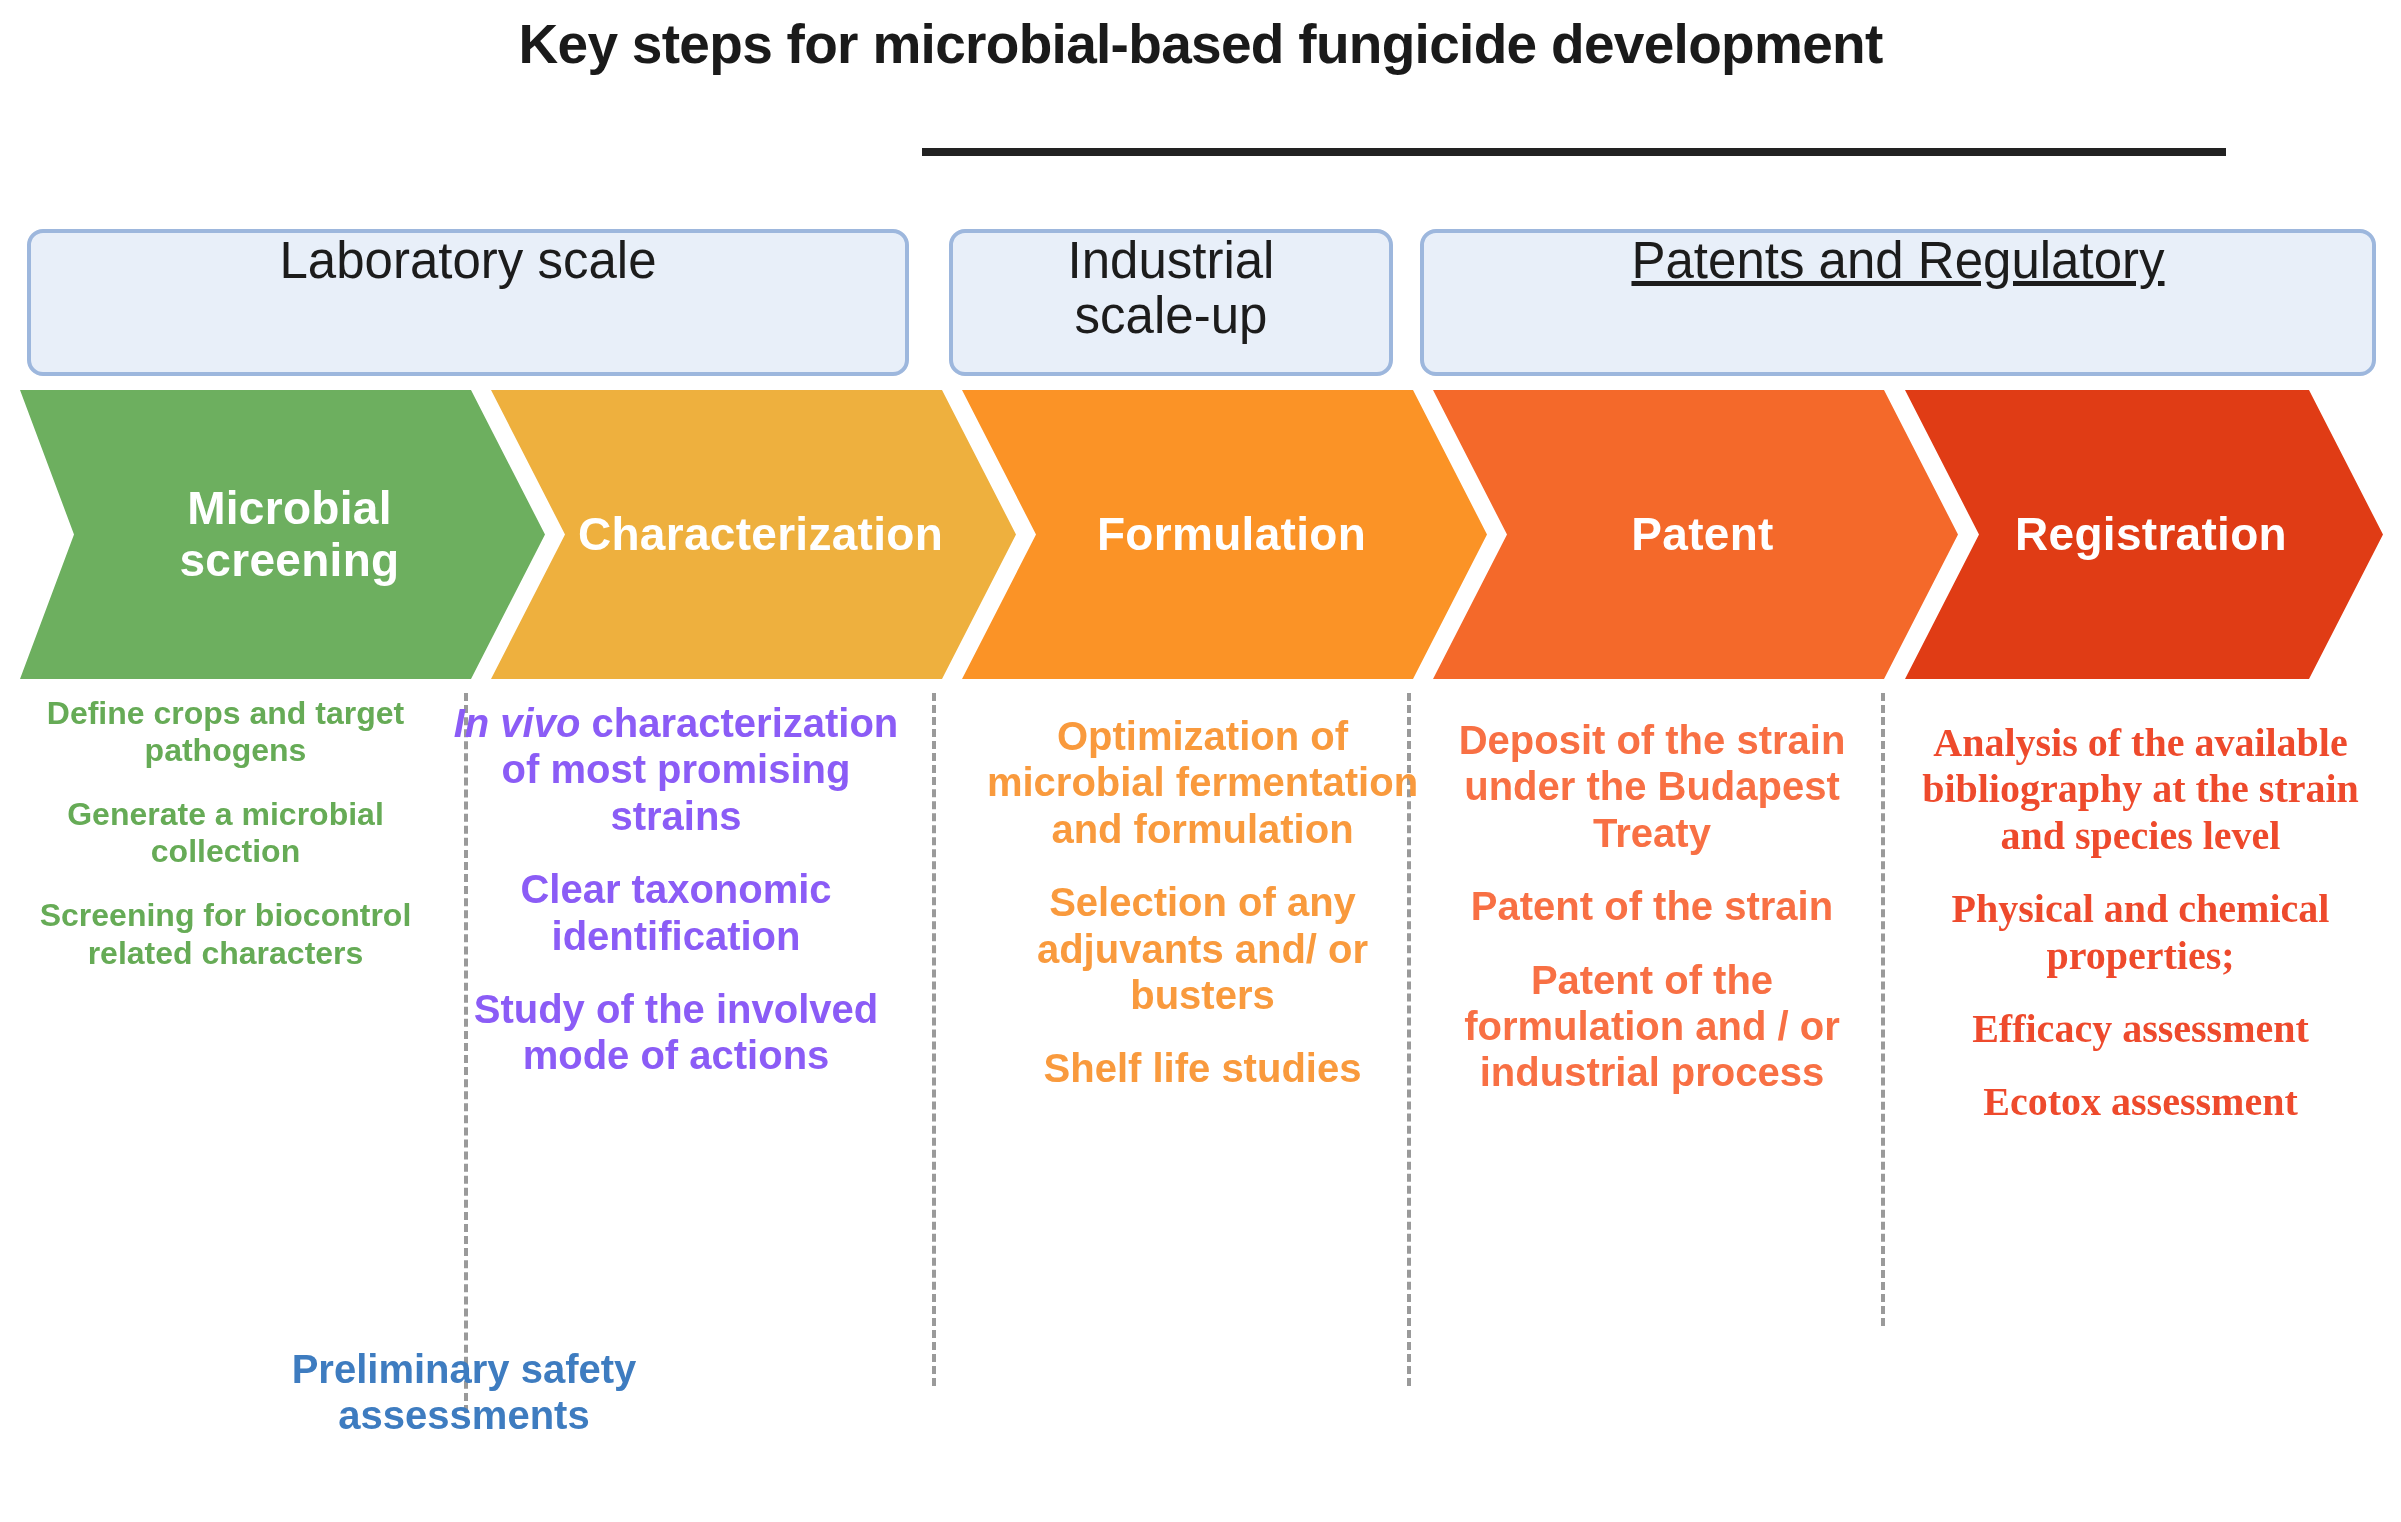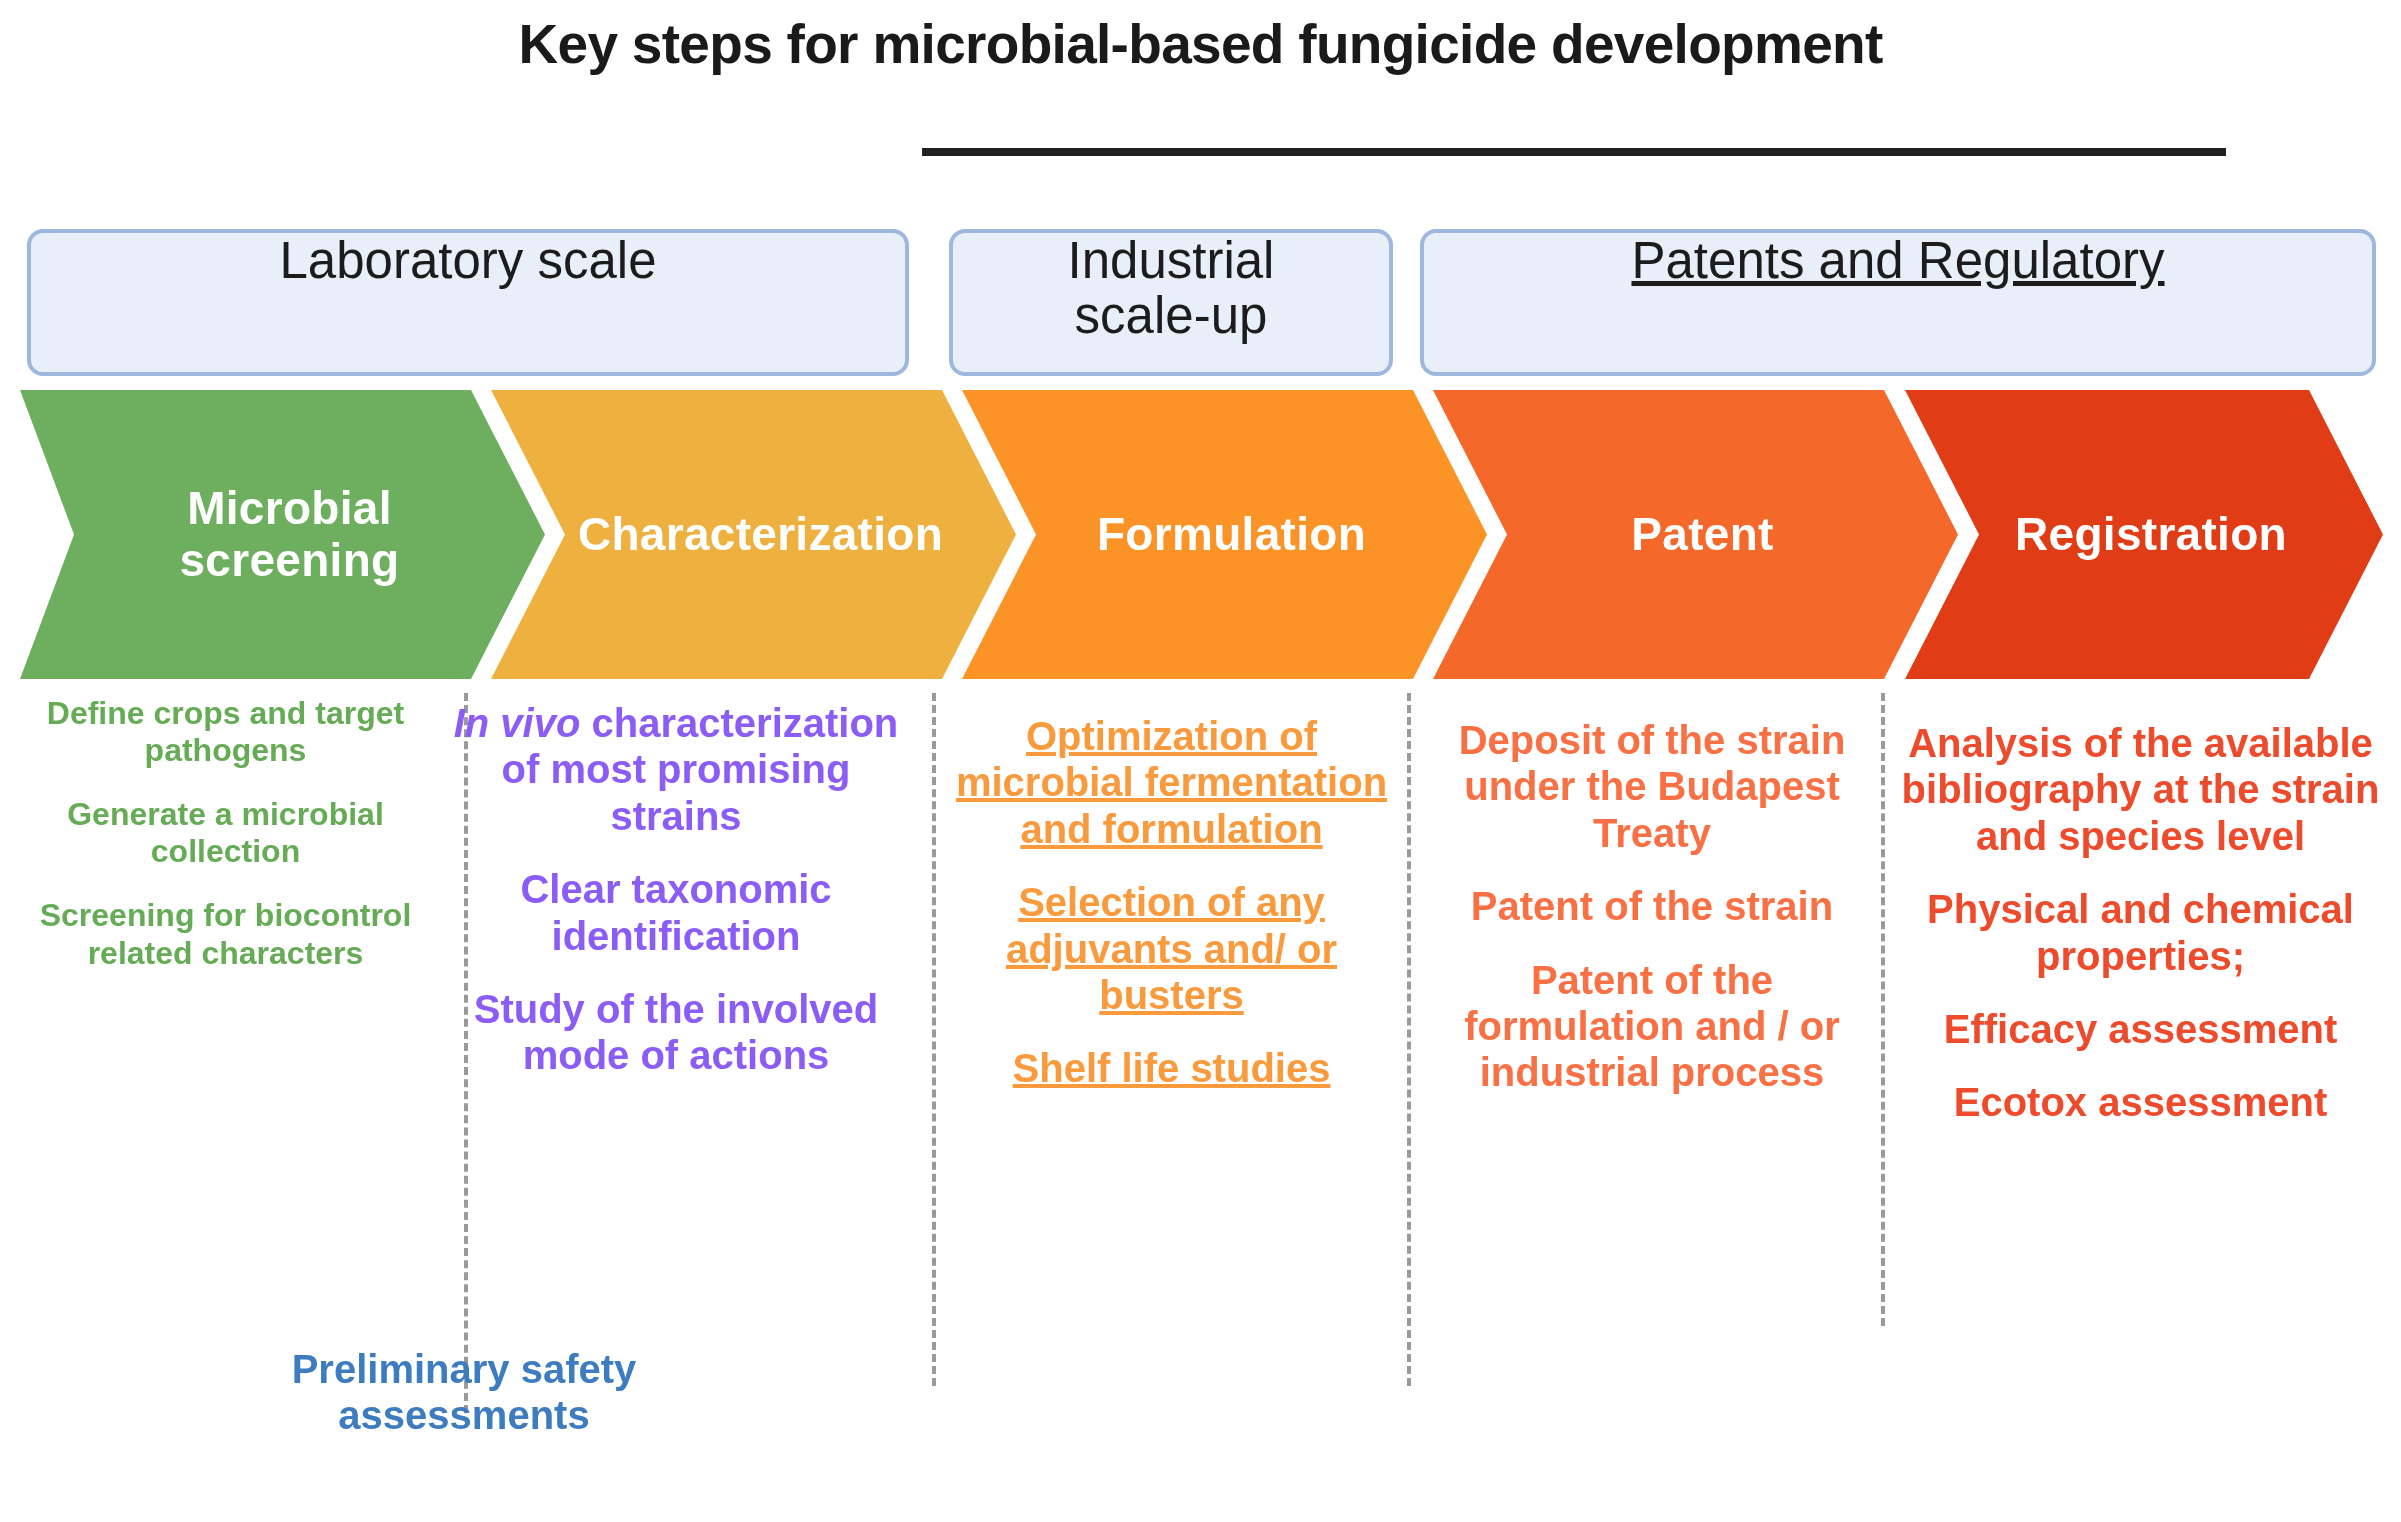--- a/index.html
+++ b/index.html
@@ -65,23 +65,23 @@
   .col{
     position:absolute;top:690px;
     text-align:center;
     font-weight:bold;
     line-height:1.16;
   }
   .col p{margin:0 0 27px 0;}
   .col p:last-child{margin-bottom:0;}
   #col-0{left:20px;  width:411px; font-size:32px; color:#66ab56;}
   #col-1{left:444px; width:464px; font-size:40px; color:#edb43f;}
-  #col-2{left:936px;width:471px; font-size:40px; color:#f99a3d;text-decoration:underline;}
+  #col-2{left:967px;width:471px; font-size:40px; color:#f99a3d;}
   #col-3{left:1420px;width:464px; font-size:40px; color:#f87044;}
-  #col-4{left:1898px;width:485px; font-size:40px; color:#ee4a2c;}
+  #col-4{left:1898px;width:485px; font-size:40px; color:#ee4a2c;font-family:Liberation Serif, serif;}
   #col-0{top:695px;}
   #col-1{top:700px;}
   #col-2{top:713px;}
   #col-3{top:717px;}
   #col-4{top:720px;}
   .ital{font-style:italic;}
   
   #safety-note{
     position:absolute;left:289px;top:1346px;width:350px;
     text-align:center;font-weight:bold;font-size:40px;line-height:1.16;

